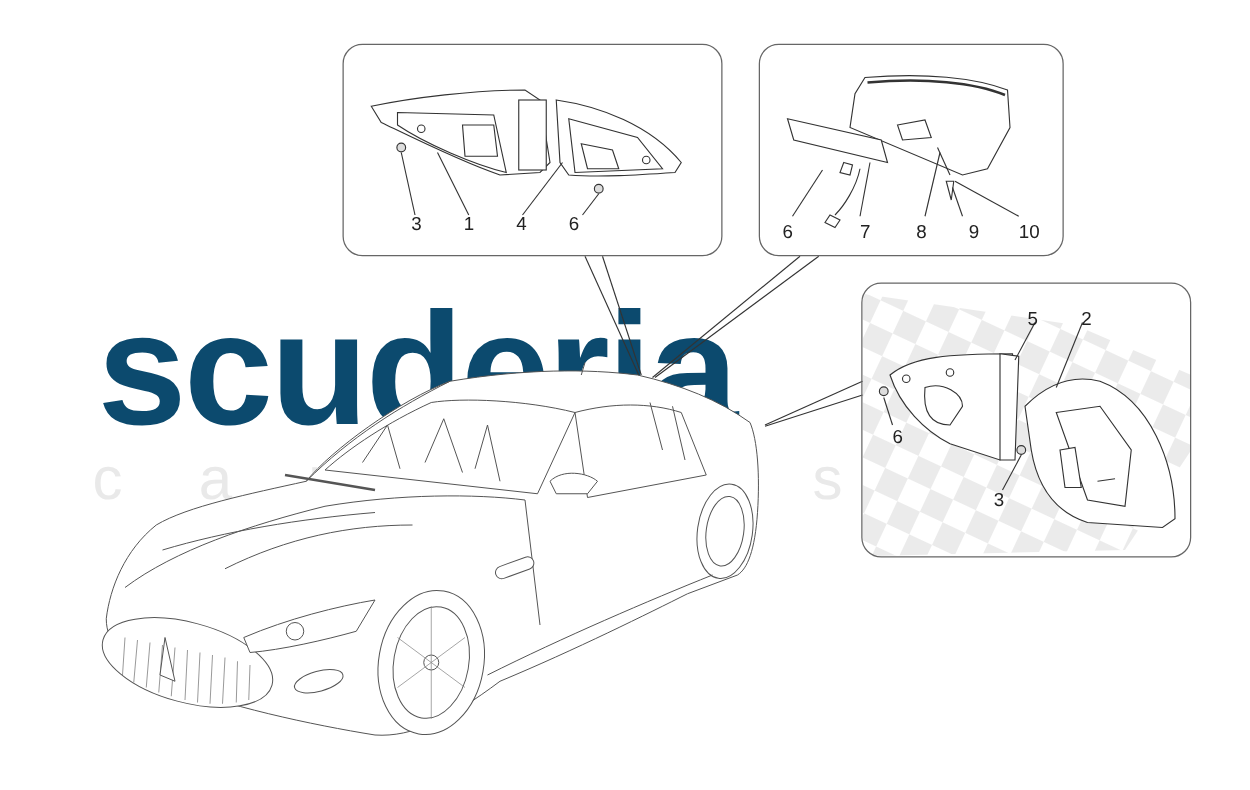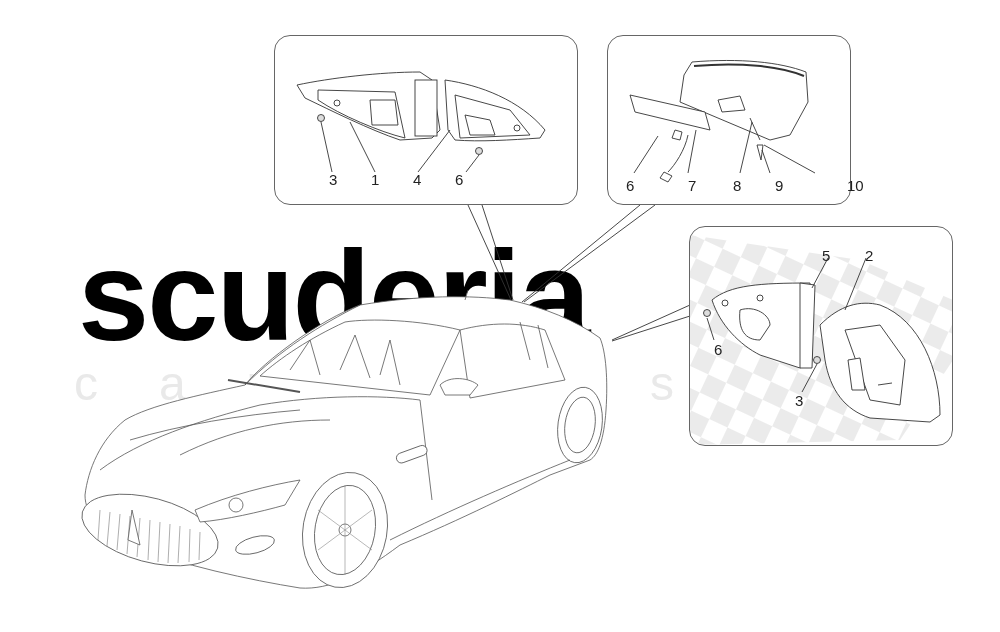--- a/index.html
+++ b/index.html
@@ -1,17 +1,17 @@
 <!DOCTYPE html>
 <html><head>
 <meta charset="utf-8">
 <style>
   html,body{margin:0;padding:0;background:#ffffff;}
   body{width:1000px;height:632px;position:relative;overflow:hidden;font-family:"Liberation Sans",sans-serif;}
-  .wm-big{position:absolute;left:78px;top:232px;font-family:"Liberation Sans",sans-serif;font-weight:bold;font-size:128px;letter-spacing:-2px;color:#000000;line-height:1;white-space:nowrap;text-align:right;}
+  .wm-big{position:absolute;left:78px;top:232px;font-family:"Liberation Sans",sans-serif;font-weight:bold;font-size:128px;letter-spacing:-2px;color:#0c4a6e;line-height:1;white-space:nowrap;text-align:right;}
   .wm-small{position:absolute;left:74px;top:360px;width:600px;display:flex;justify-content:space-between;font-family:"Liberation Sans",sans-serif;font-size:48px;color:#e9e9e9;line-height:1;}
   .wm-small span{display:inline-block;}
   svg{position:absolute;left:0;top:0;}
   .callout{position:absolute;font-family:"Liberation Sans",sans-serif;font-size:15px;color:#222;line-height:1;}
   .panel{position:absolute;border:1.5px solid #666;border-radius:16px;background:transparent;}
 </style>
 </head>
 <body>
 
 <div class="wm-big">scuderia</div>
@@ -166,18 +166,18 @@
 
 <div class="callout" style="left:329px;top:172px;">3</div>
 <div class="callout" style="left:371px;top:172px;">1</div>
 <div class="callout" style="left:413px;top:172px;">4</div>
 <div class="callout" style="left:455px;top:172px;">6</div>
 
 <div class="callout" style="left:626px;top:178px;">6</div>
 <div class="callout" style="left:688px;top:178px;">7</div>
 <div class="callout" style="left:733px;top:178px;">8</div>
 <div class="callout" style="left:775px;top:178px;">9</div>
-<div class="callout" style="left:815px;top:178px;margin-left:32px;">10</div>
+<div class="callout" style="left:815px;top:178px;">10</div>
 
 <div class="callout" style="left:822px;top:248px;">5</div>
 <div class="callout" style="left:865px;top:248px;">2</div>
 <div class="callout" style="left:714px;top:342px;">6</div>
 <div class="callout" style="left:795px;top:393px;">3</div>
 
 </body></html>

